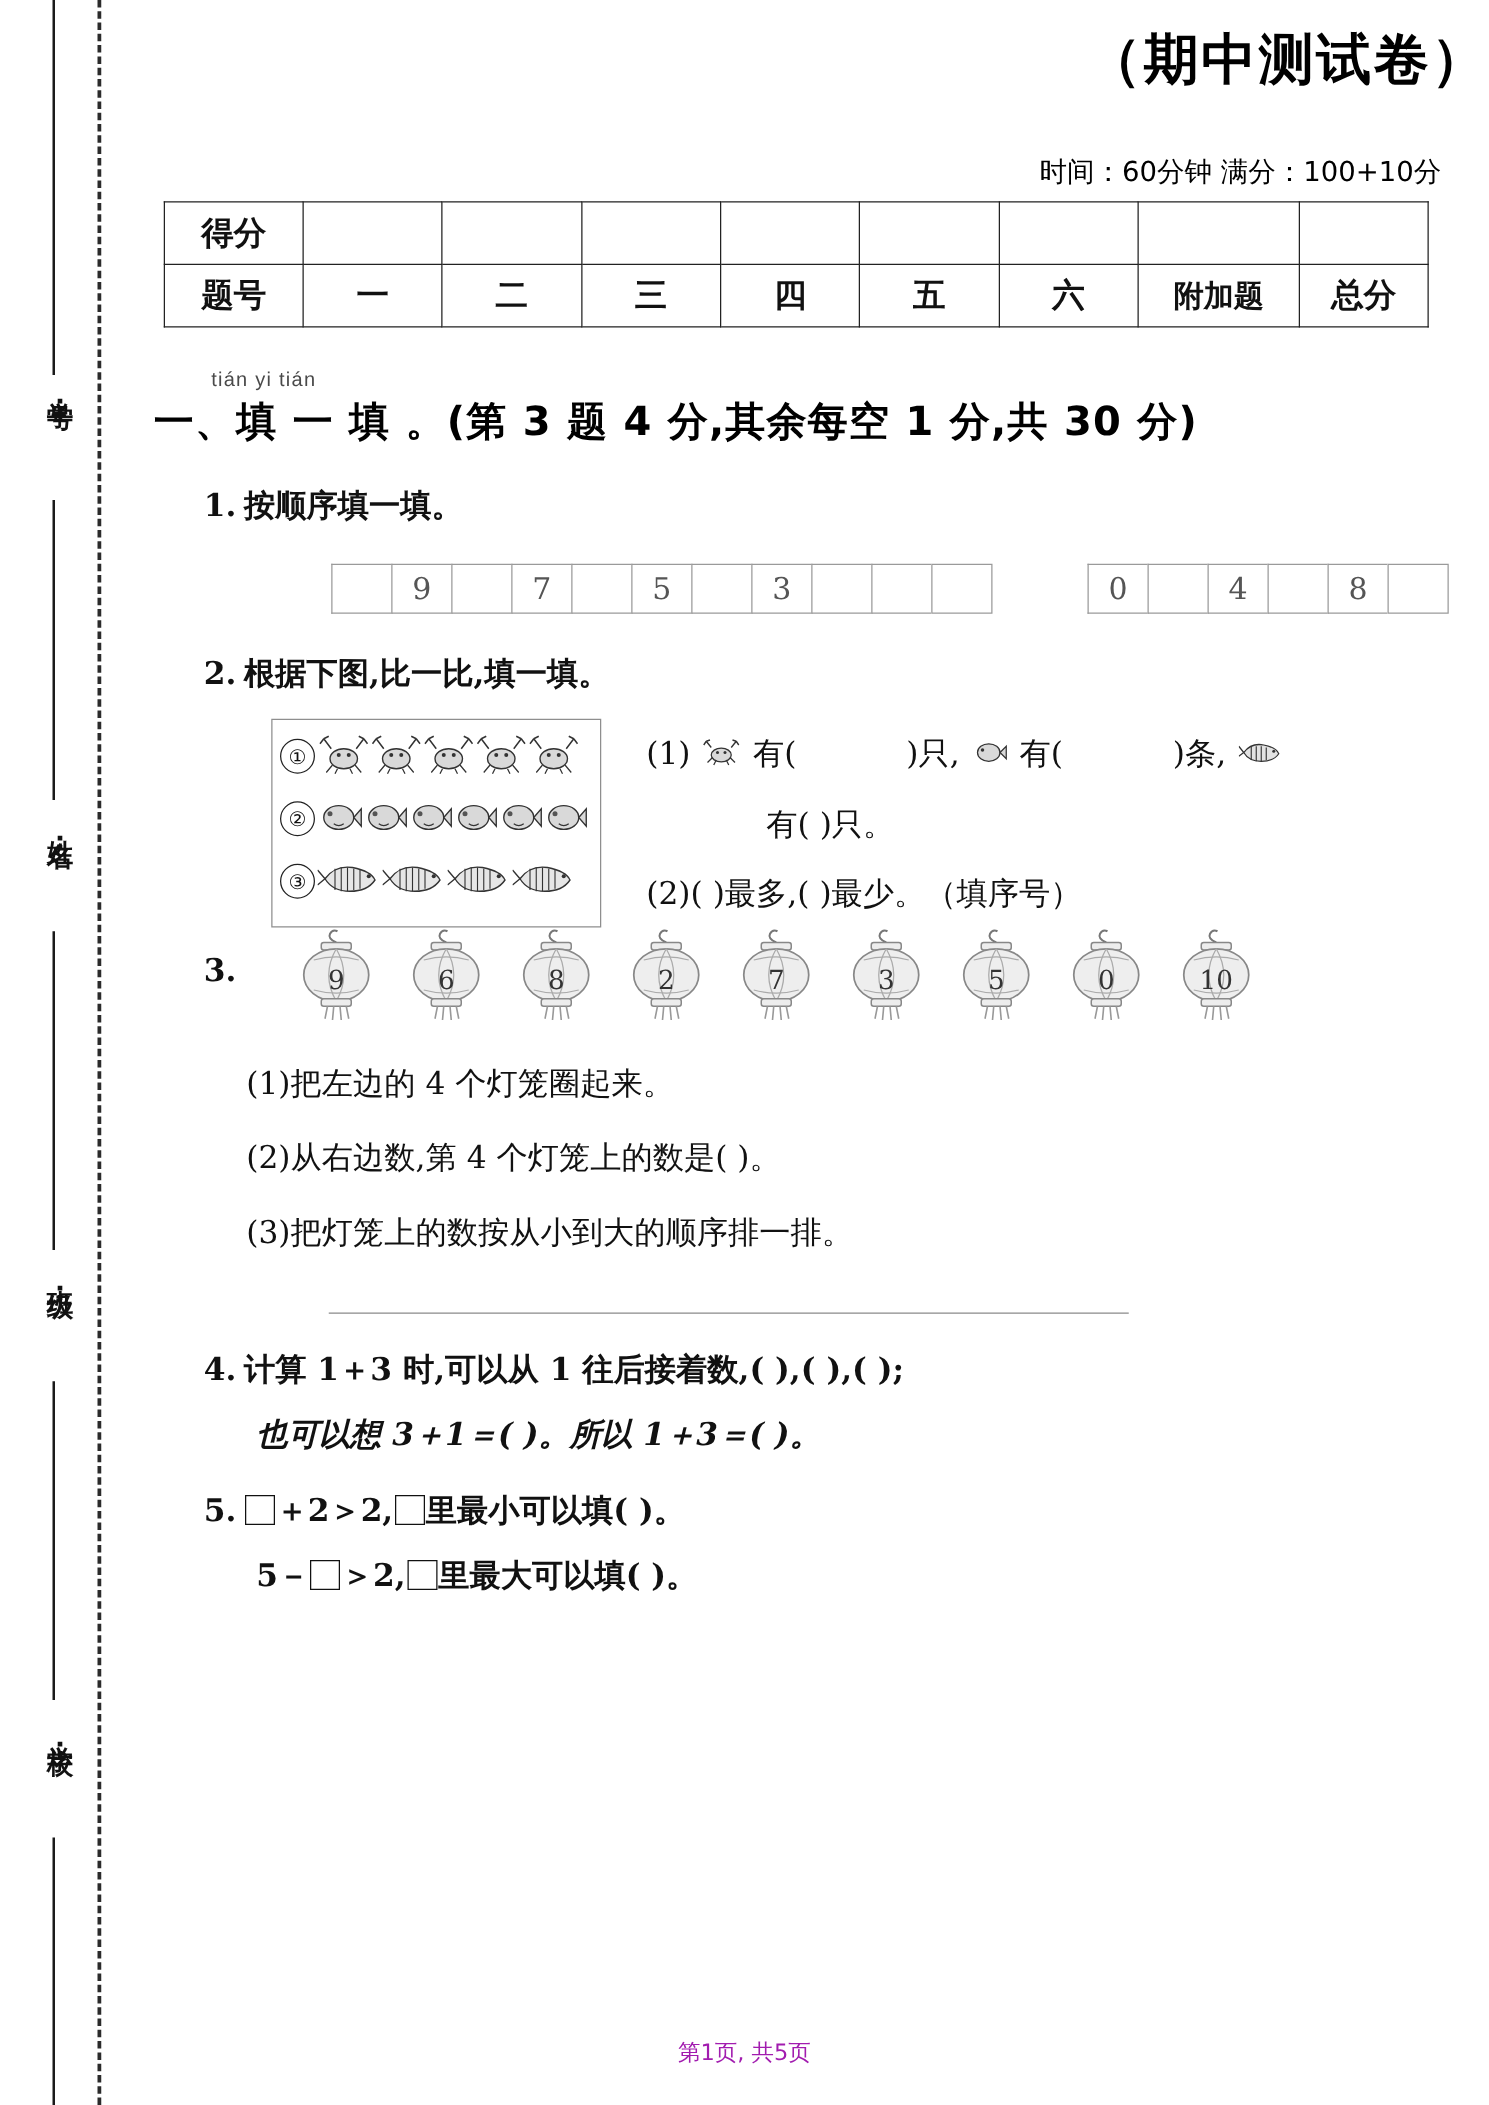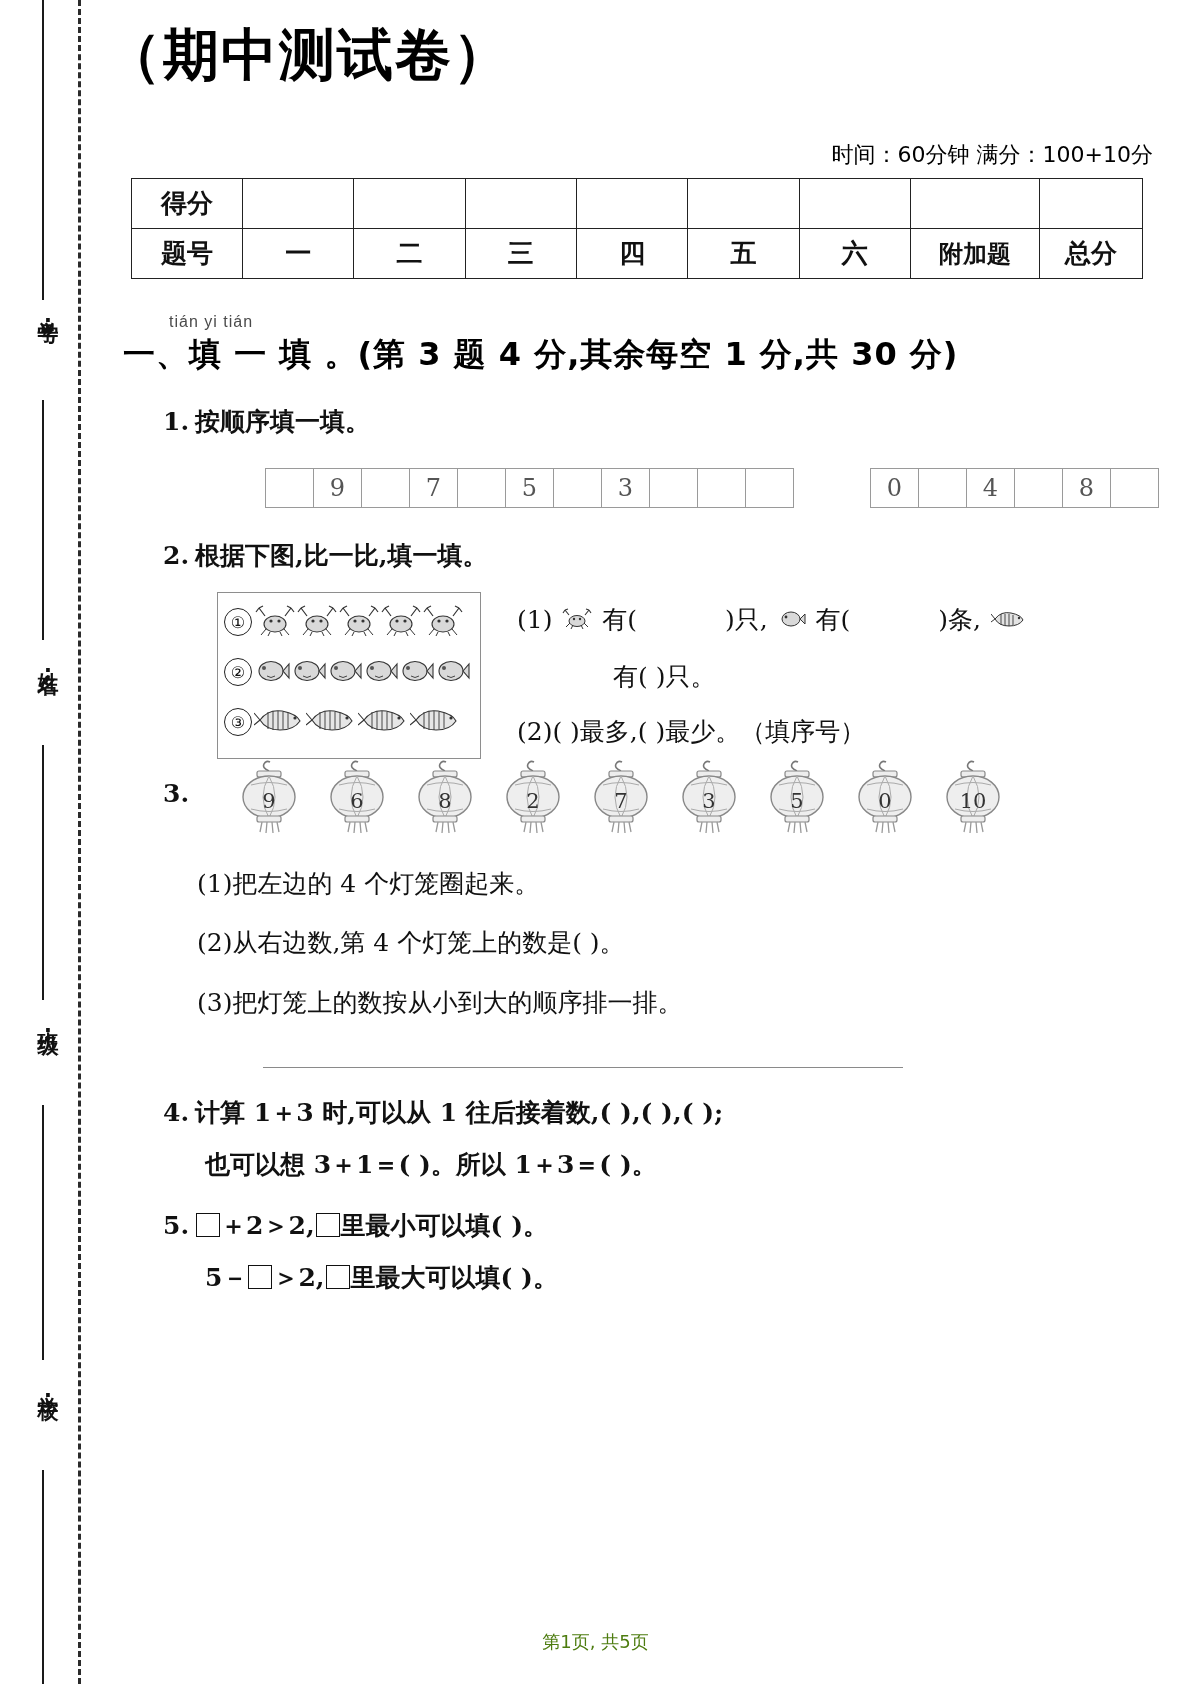--- a/index.html
+++ b/index.html
@@ -57,22 +57,22 @@
   .title {
     text-align: center;
     font-size: 52px;
     font-weight: bold;
     letter-spacing: 2px;
     margin: 52px 0 0 0;
     line-height: 1.25;
     color: #000;
   }
   .subtitle {
-    text-align: left;
-    font-size: 56px;
+    text-align: right;
+    font-size: 44px;
     font-weight: bold;
     letter-spacing: 2px;
     margin: 18px 0 0 0;
     color: #000;
   }
 
   .meta-line {
     text-align: right;
     font-size: 22px;
     margin: 46px 38px 8px 0;
@@ -228,21 +228,21 @@
     vertical-align: -3px;
     margin: 0 1px;
   }
 
   .footer {
     position: absolute;
     left: 0; right: 0;
     bottom: 30px;
     text-align: center;
     font-size: 18px;
-    color: #4d7c0f;
+    color: #a21caf;
     font-family: "DejaVu Sans", "Liberation Sans", sans-serif;
     margin-top: 28px;
   }
 </style>
 </head>
 <body>
 
 <div class="left-strip">
   <div class="dashed-line"></div>
 
@@ -581,21 +581,21 @@
 
   <div class="sub" style="margin-top:30px;">(1)把左边的 4 个灯笼圈起来。</div>
   <div class="sub">(2)从右边数,第 4 个灯笼上的数是(        )。</div>
   <div class="sub">(3)把灯笼上的数按从小到大的顺序排一排。</div>
 
   <div class="hrule"></div>
 
   <div class="q" style="margin-top:26px;">
     <span class="num">4.</span><span>计算 1＋3 时,可以从 1 往后接着数,(        ),(        ),(        );</span>
   </div>
-  <div class="q" style="margin-top:14px;margin-left:100px;">
+  <div class="q" style="margin-top:14px;margin-left:100px;font-style:italic;">
     <span>也可以想 3＋1＝(        )。所以 1＋3＝(        )。</span>
   </div>
 
   <div class="q" style="margin-top:24px;">
     <span class="num">5.</span><span class="sqr"></span><span>＋2＞2,</span><span class="sqr"></span><span>里最小可以填(        )。</span>
   </div>
   <div class="q" style="margin-top:14px;margin-left:100px;">
     <span>5－</span><span class="sqr"></span><span>＞2,</span><span class="sqr"></span><span>里最大可以填(        )。</span>
   </div>
 

